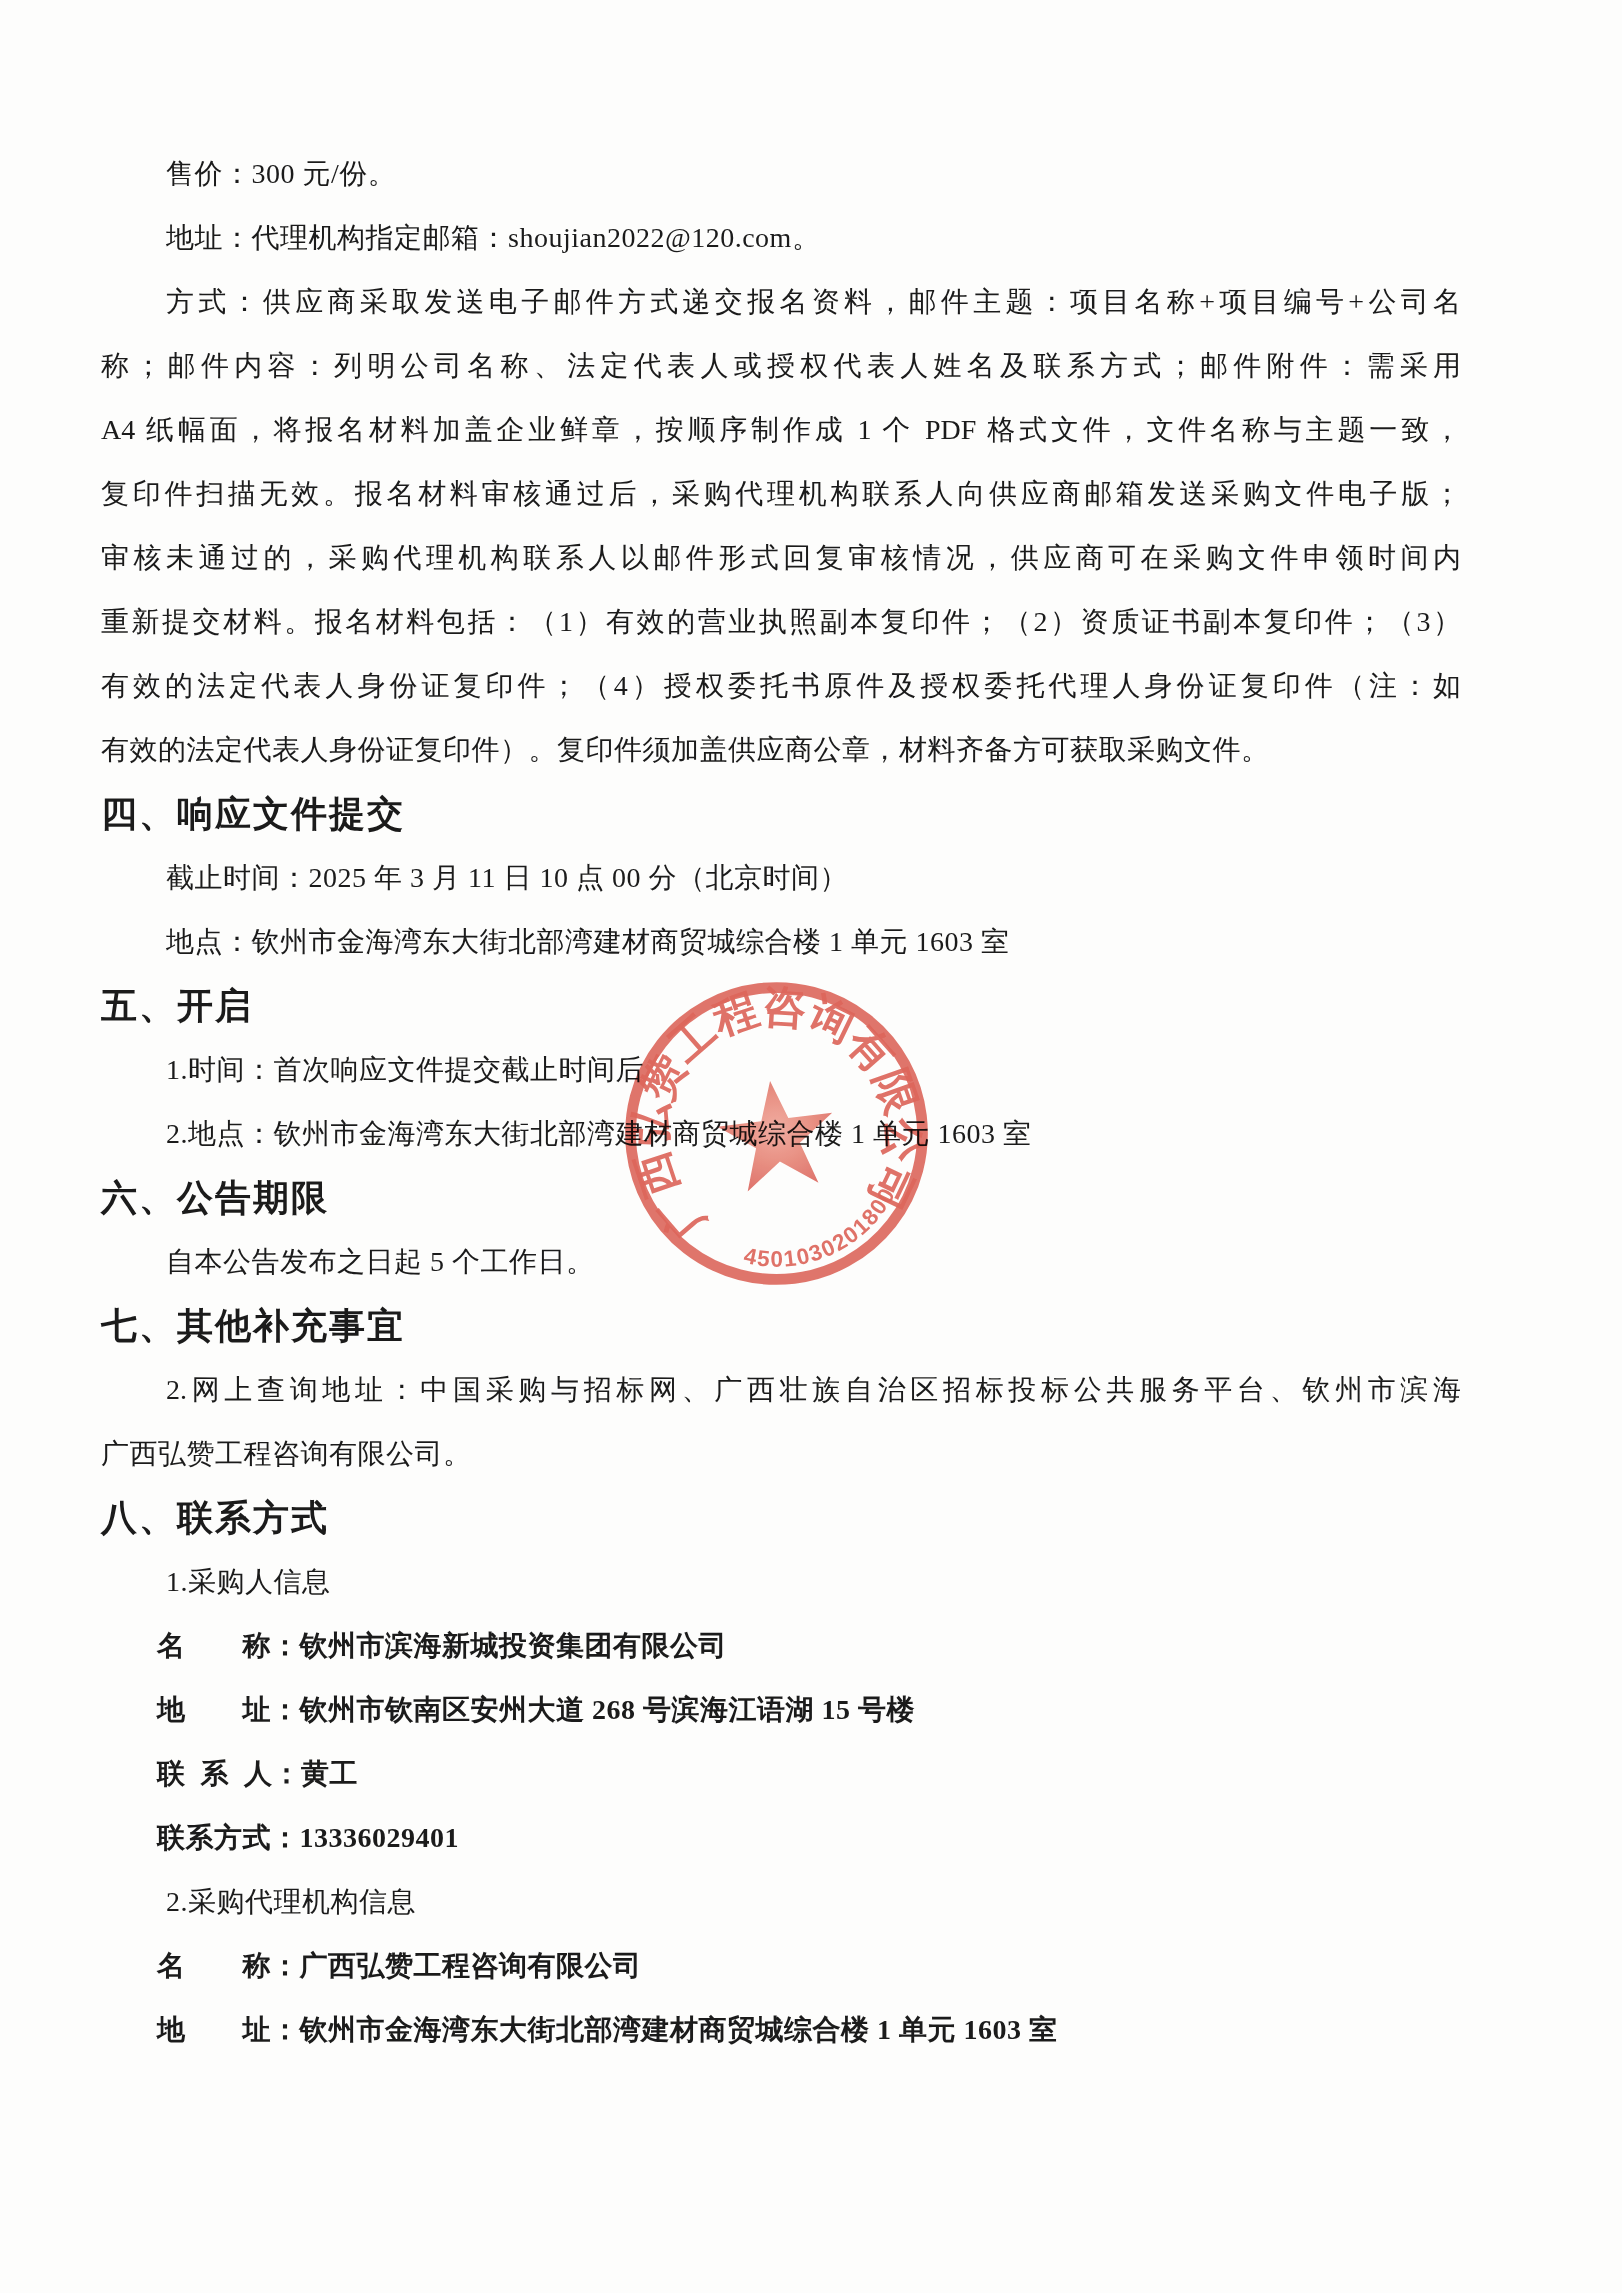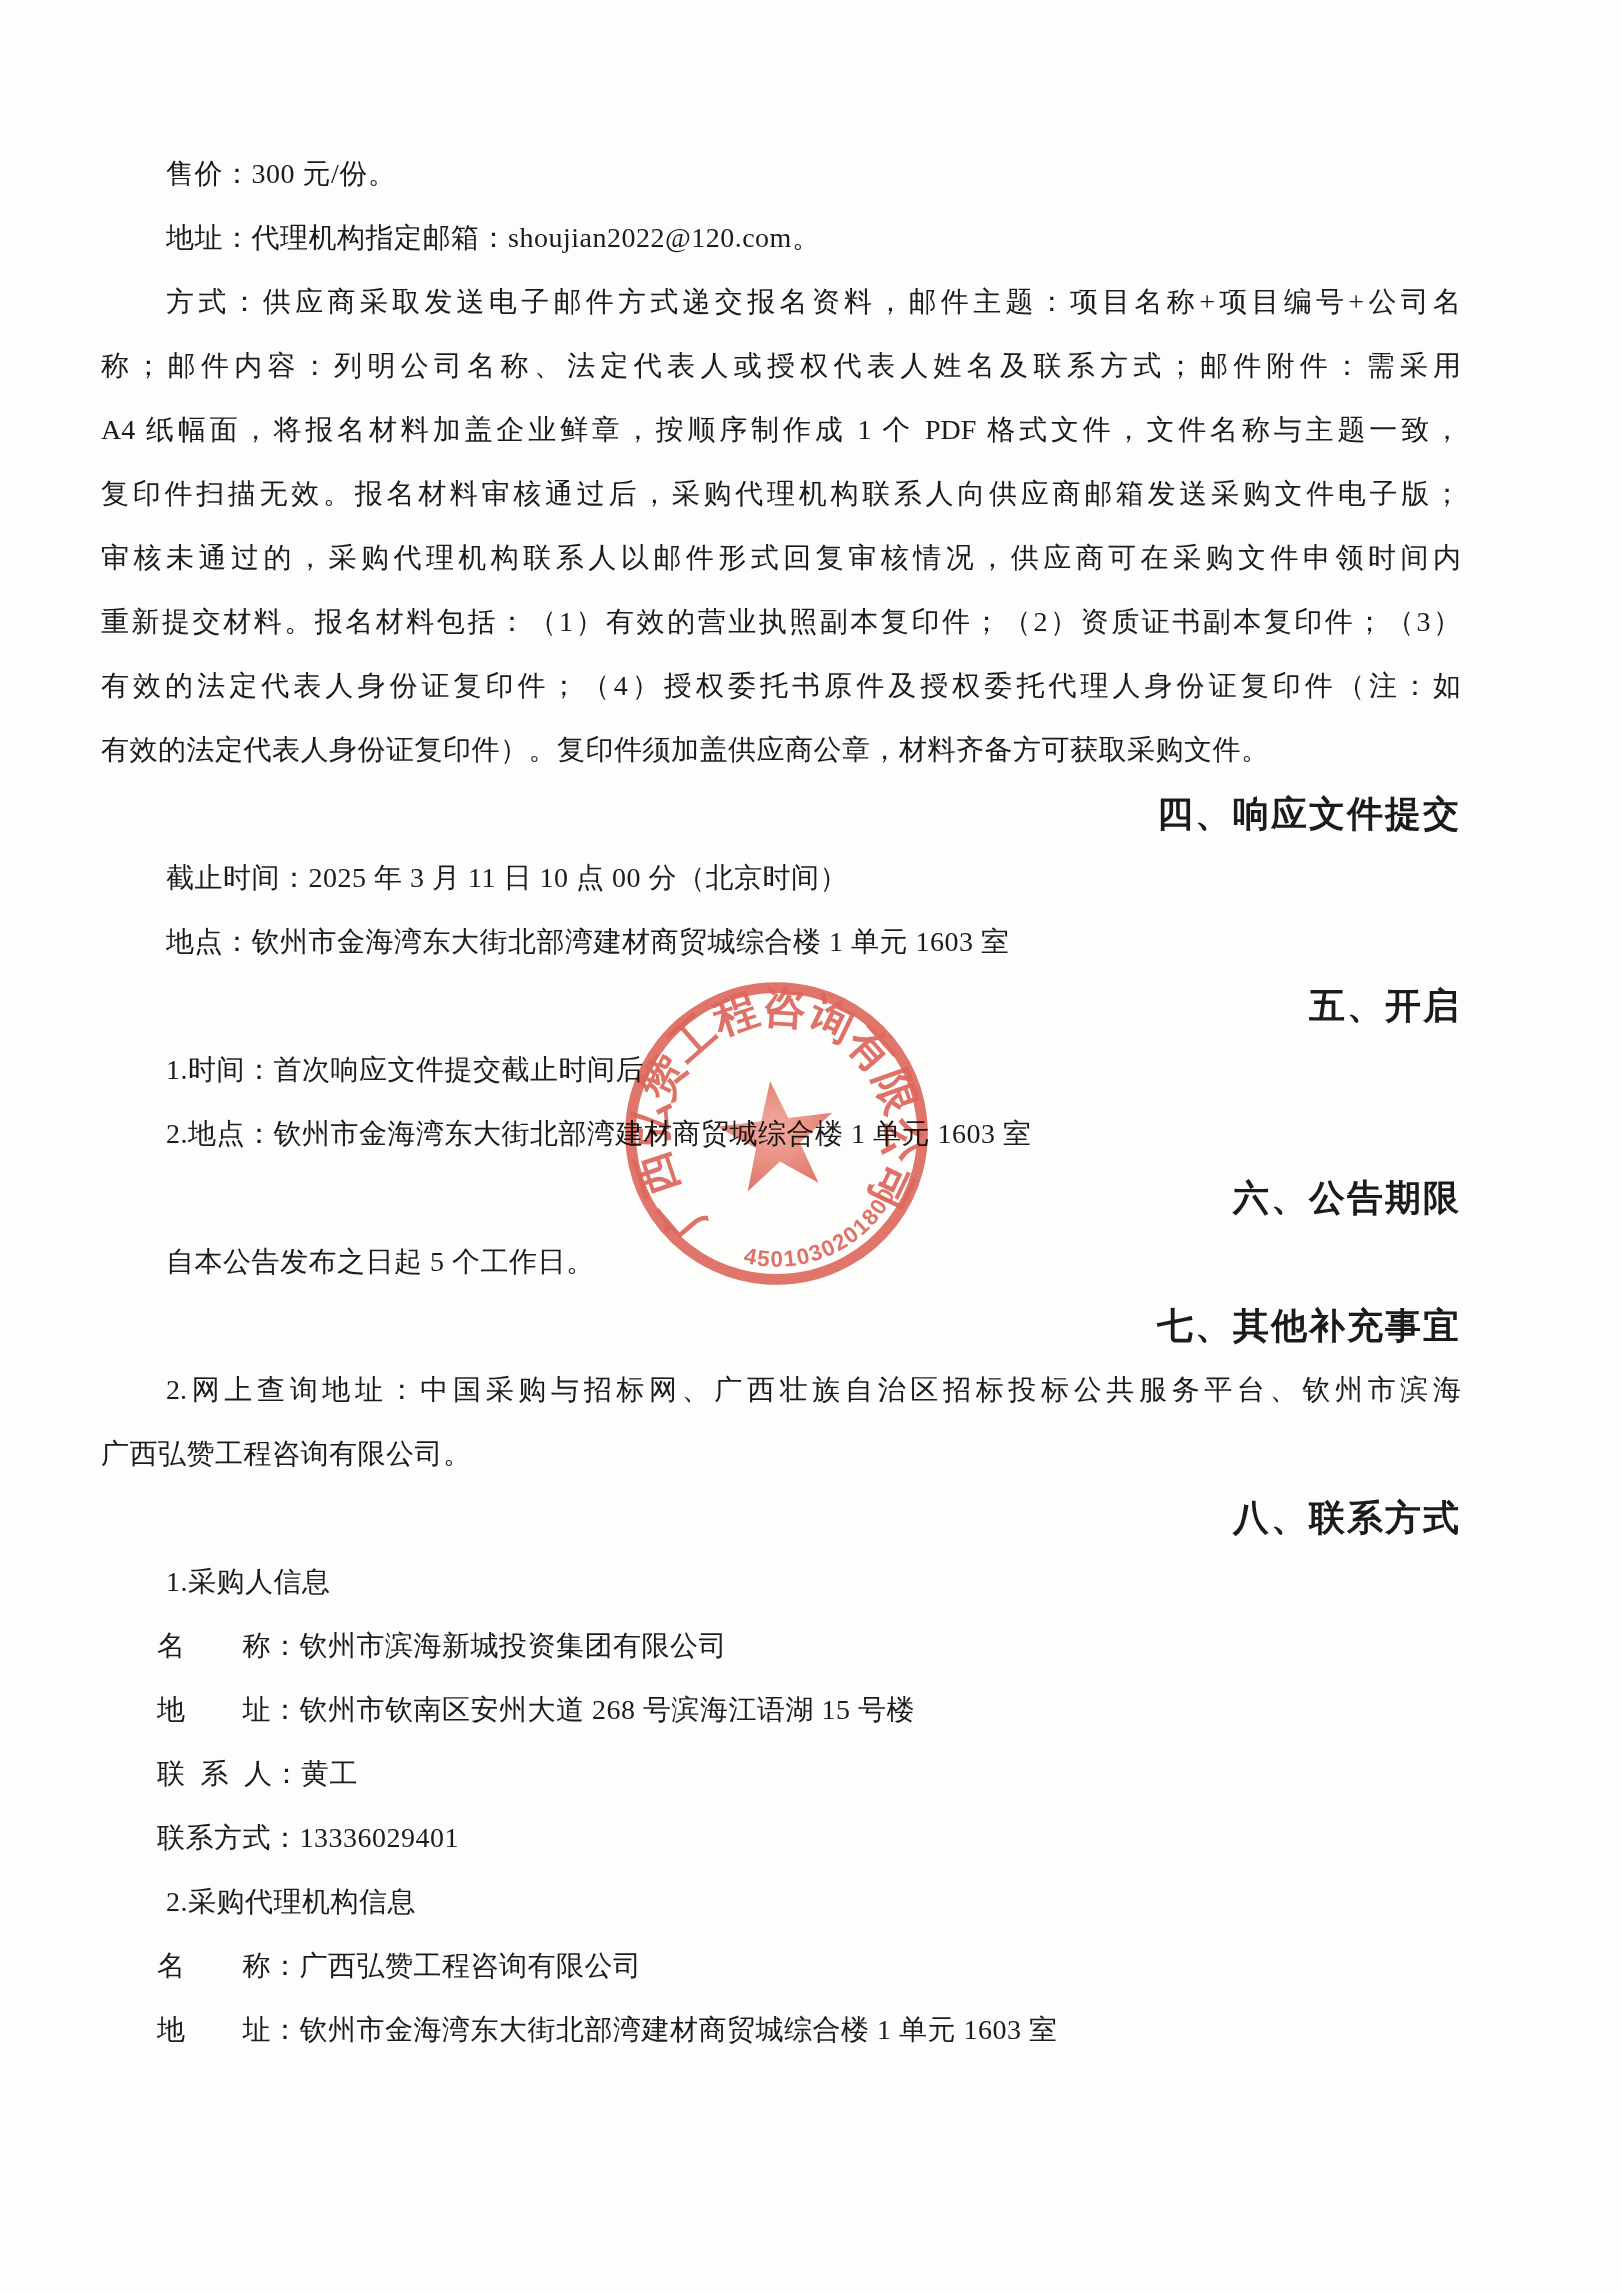--- a/index.html
+++ b/index.html
@@ -10,28 +10,28 @@
   }
   .page{position:absolute;inset:0;background:#fdfdfc;}
   #doc{
     position:absolute;left:101px;top:142px;width:1360px;
   }
   .ln{
     height:64px;line-height:64px;font-size:28px;
     white-space:pre;letter-spacing:0.5px;
   }
   .indent{padding-left:65px;}
-  .label{padding-left:56px;}
+  .label{padding-left:56px;font-weight:bold;}
   .justify{
     white-space:normal;text-align:justify;text-align-last:justify;
     letter-spacing:0;
   }
   .header{
     font-family:"Liberation Sans","DejaVu Sans",sans-serif;
-    font-weight:700;font-size:36px;letter-spacing:2px;text-align:right;
+    font-weight:700;font-size:36px;letter-spacing:2px;
   }
   .seal{
     position:absolute;left:609px;top:966px;width:335px;height:335px;
     mix-blend-mode:multiply;opacity:0.92;
   }
 </style>
 </head>
 <body>
 
 <div class="page">

